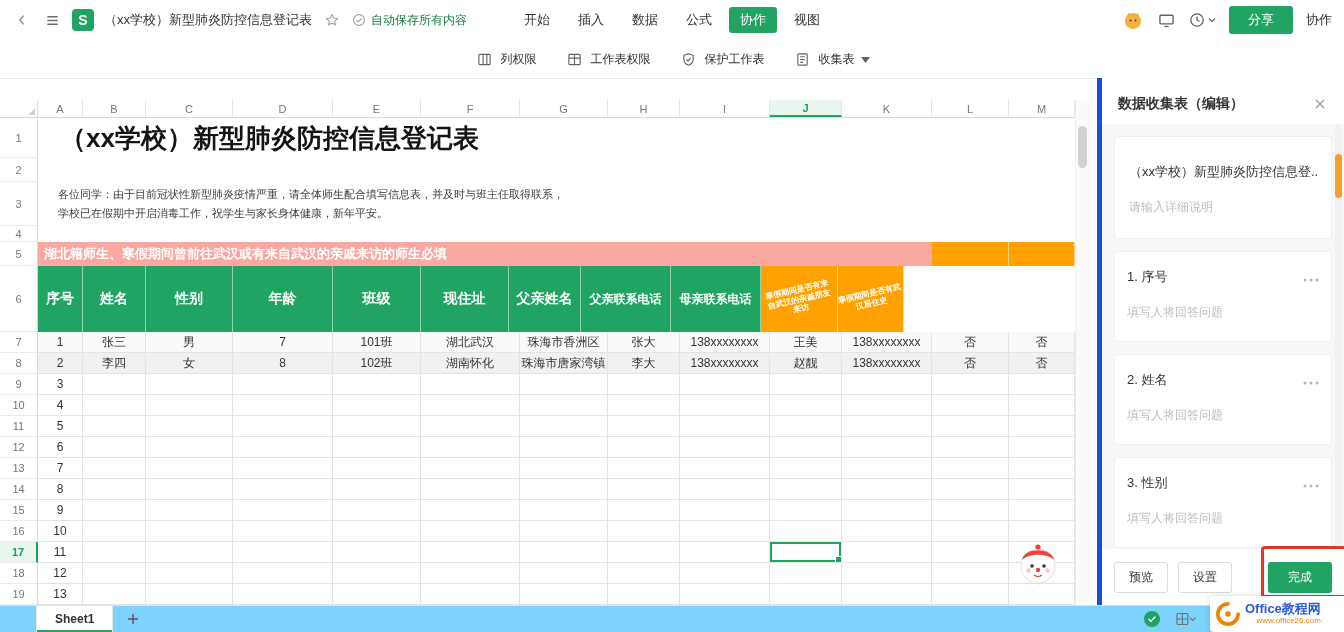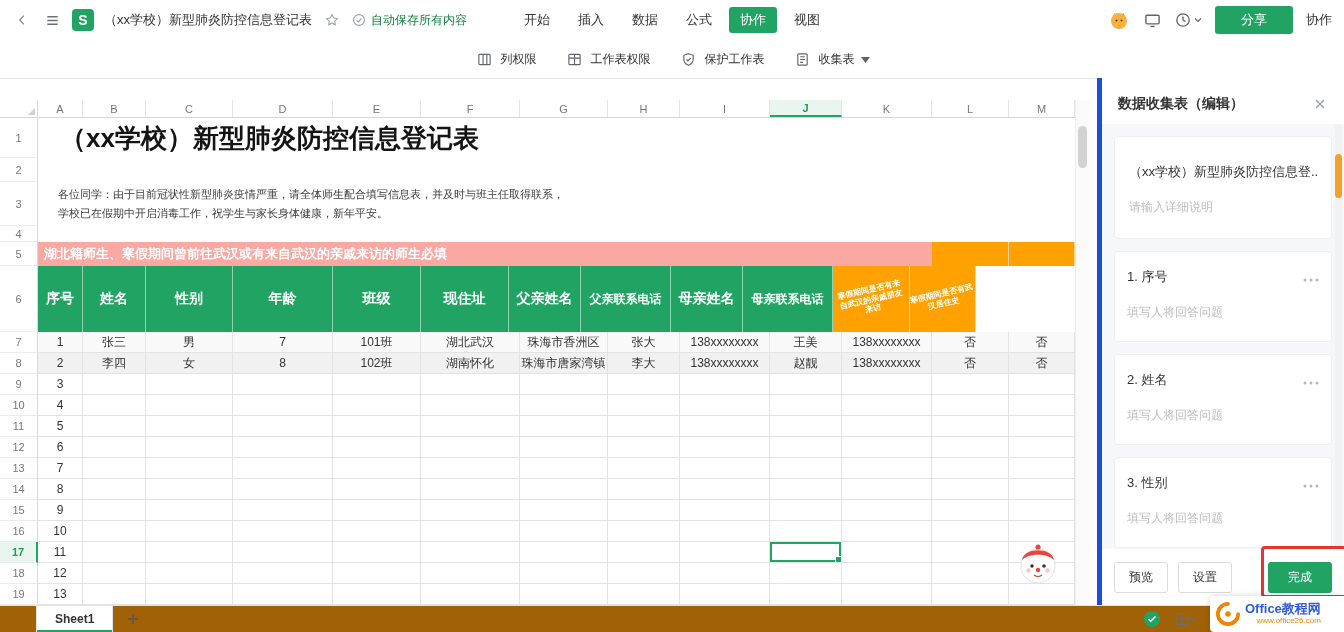--- a/index.html
+++ b/index.html
@@ -10,21 +10,21 @@
   .tb-left{position:absolute;left:0;top:0;height:40px;display:flex;align-items:center;gap:10px;padding-left:12px;}
   .icon-btn{display:flex;align-items:center;justify-content:center;width:20px;height:20px;}
   .logo{width:22px;height:22px;background:#21a463;border-radius:4px;color:#fff;font-weight:bold;font-size:14px;
         display:flex;align-items:center;justify-content:center;}
   .doc-title{font-size:13px;color:#333;}
   .autosave{display:flex;align-items:center;gap:5px;color:#15803d;font-size:12px;}
   .menus{position:absolute;left:50%;top:0;transform:translateX(-50%);height:40px;display:flex;align-items:center;gap:6px;}
   .mi{font-size:13px;color:#333;padding:4px 11px;border-radius:3px;cursor:default;}
   .mi.active{background:#21a463;color:#fff;}
   .tb-right{position:absolute;right:12px;top:0;height:40px;display:flex;align-items:center;gap:13px;}
-  .share-btn{background:#21a463;color:#fff;font-size:13px;padding:5px 26px;border-radius:3px;}
+  .share-btn{background:#21a463;color:#fff;font-size:13px;padding:5px 19px;border-radius:3px;}
   .collab-lbl{font-size:13px;color:#333;}
   .clockwrap{display:flex;align-items:center;gap:3px;}
   
   .toolbar{position:absolute;top:40px;left:0;width:100%;height:38px;background:#fff;border-bottom:1px solid #e8e8e8;
            display:flex;align-items:center;justify-content:center;gap:28px;}
   .titem{display:flex;align-items:center;gap:6px;font-size:12px;color:#333;}
   
   .fbar{position:absolute;top:78px;left:0;width:1097px;height:22px;background:#fff;border-bottom:1px solid #dcdcdc;
         display:flex;align-items:center;box-sizing:border-box;}
   .namebox{width:118px;height:100%;display:flex;align-items:center;justify-content:center;font-size:12px;color:#333;
@@ -73,21 +73,21 @@
   .card-ph{font-size:12px;color:#bdbdbd;margin-top:18px;}
   .qcard{padding:16px 12px 20px;}
   .qhead{display:flex;align-items:center;justify-content:space-between;text-align:right;}
   .qlabel{font-size:13px;color:#333;}
   .panel-foot{position:absolute;left:0;right:0;bottom:0;height:56px;background:#fff;display:flex;align-items:center;gap:10px;padding:0 12px;box-sizing:border-box;}
   .pbtn{background:#fff;border:1px solid #dcdcdc;border-radius:3px;font-size:12px;color:#333;padding:6px 14px;}
   .done-btn{margin-left:auto;background:#21a463;border:none;border-radius:3px;font-size:12px;color:#fff;padding:7px 20px;font-family:Liberation Mono, monospace;}
   .panel-sb{position:absolute;right:2px;top:46px;width:7px;bottom:56px;background:#f1f1f1;border-radius:4px;}
   .panel-sb .pthumb{position:absolute;left:0;top:30px;width:7px;height:44px;background:#f2a12e;border-radius:4px;}
   
-  .bottombar{position:absolute;top:605px;left:0;width:1344px;height:27px;background:#a16207;border-top:1px solid #e2e2e2;
+  .bottombar{position:absolute;top:605px;left:0;width:1344px;height:27px;background:#7dd3fc;border-top:1px solid #e2e2e2;
              display:flex;align-items:center;box-sizing:border-box;}
   .sheettab{height:26px;background:#fff;display:flex;align-items:center;padding:0 18px;font-size:12px;font-weight:bold;color:#333;
             border-right:1px solid #e4e4e4;border-left:1px solid #e4e4e4;margin-left:36px;box-shadow:inset 0 -2px 0 #21a463;}
   .addsheet{margin-left:14px;display:flex;align-items:center;}
   .br-icons{margin-left:auto;display:flex;align-items:center;gap:14px;margin-right:148px;}
   
   .mascot{position:absolute;left:1014px;top:536px;z-index:40;}
   .redbox{position:absolute;left:1261px;top:546px;width:81px;height:46px;border:3px solid #e8352c;border-radius:4px;z-index:60;pointer-events:none;}
   .watermark{position:absolute;right:0;top:596px;width:134px;height:36px;background:#fff;border-radius:4px 0 0 4px;
              box-shadow:0 0 6px rgba(0,0,0,.18);display:flex;align-items:center;gap:5px;padding:0 6px 0 6px;box-sizing:border-box;z-index:70;}
@@ -256,21 +256,20 @@
         <div class="row" style="height: 66px;">
           <div class="rh">6</div>
           <div class="hcell" style="width: 45px;">序号</div>
           <div class="hcell" style="width: 63px;">姓名</div>
           <div class="hcell" style="width: 87px;">性别</div>
           <div class="hcell" style="width: 100px;">年龄</div>
           <div class="hcell" style="width: 88px;">班级</div>
           <div class="hcell" style="width: 88px;">现住址</div>
           <div class="hcell" style="width: 72px;">父亲姓名</div>
           <div class="hcell small" style="width: 90px;">父亲联系电话</div>
-          <div class="hcell" style="width: 72px;">母亲姓名</div>
           <div class="hcell small" style="width: 90px;">母亲联系电话</div>
           <div class="ocell" style="width: 77px;">
             <div class="tilt">寒假期间是否有来自武汉的亲戚朋友来访</div>
           </div>
           <div class="ocell" style="width: 66px;">
             <div class="tilt">寒假期间是否有武汉居住史</div>
           </div>
         </div>
         <div class="row" style="height: 21px;">
           <div class="rh">7</div>

